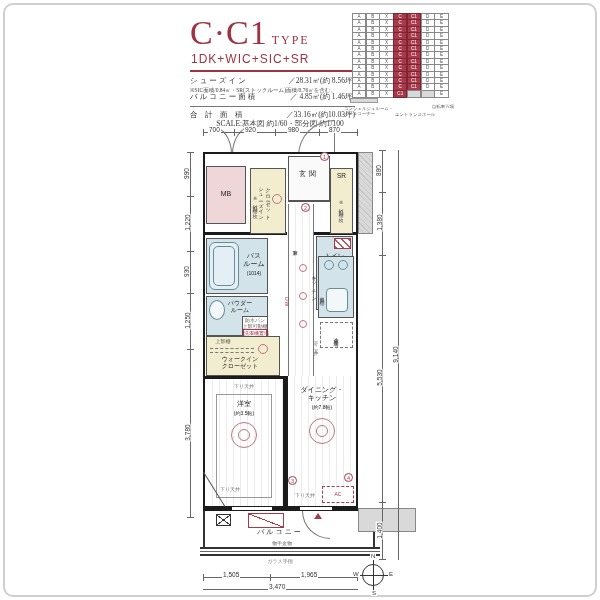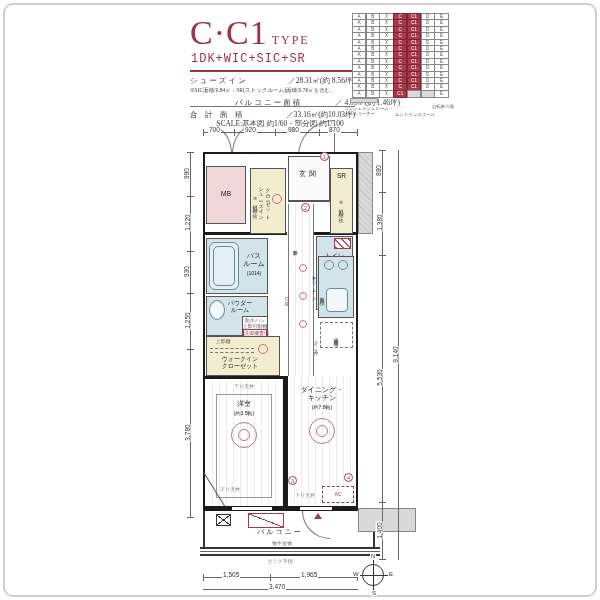--- a/index.html
+++ b/index.html
@@ -3,21 +3,21 @@
 <meta charset="utf-8">
 <style>
   html,body{margin:0;padding:0;background:#fff;}
   body{width:600px;height:600px;position:relative;font-family:"Liberation Sans","DejaVu Sans",sans-serif;color:#222;overflow:hidden;}
   .abs{position:absolute;box-sizing:border-box;}
   .frame{inset:3px;border:2px solid #cfcfcf;border-radius:10px;}
   
   .title{left:190px;top:16px;color:#9e3343;font-family:"Liberation Serif","DejaVu Serif",serif;}
   .title .big{font-size:34px;letter-spacing:1px;line-height:1;}
   .title .small{font-size:12px;letter-spacing:2px;}
-  .subtitle{left:191px;top:52px;color:#9e3343;font-family:Liberation Mono, monospace;font-size:12px;letter-spacing:1px;}
+  .subtitle{left:191px;top:52px;color:#9e3343;font-family:Liberation Sans, sans-serif;font-size:12px;letter-spacing:1px;}
   .rule-red{left:190px;top:70px;width:165px;height:2px;background:#9e3343;}
   .rule-thin{left:190px;top:106px;width:165px;height:1px;background:#777;}
   .meta{font-family:"Liberation Serif","DejaVu Serif",serif;color:#333;font-size:7.5px;white-space:nowrap;}
   .meta .sp{letter-spacing:2px;}
   .meta-note{font-size:5.5px;color:#444;}
   
   .grid-wrap{left:352px;top:13px;width:96px;}
   .g-row{display:flex;height:6.4px;}
   .g-cell{width:13px;height:6.2px;border:0.5px solid #888;font-size:4.6px;line-height:5.8px;text-align:center;color:#555;background:#fff;margin-right:-0.5px;}
   .g-hl{background:#a8394a;color:#fff;border-color:#7c2533;}
@@ -65,21 +65,21 @@
   <span class="small">TYPE</span>
 </div>
 <div class="abs subtitle">1DK+WIC+SIC+SR</div>
 <div class="abs rule-red"></div>
 
 <div class="abs meta" style="left:190px;top:76px;width:165px;display:flex;justify-content:space-between;">
   <span class="sp">シューズイン</span>
   <span>／28.31㎡(約 8.56坪)</span>
 </div>
 <div class="abs meta meta-note" style="left:190px;top:86px;width:165px;">※SIC面積/0.84㎡・SR(ストックルーム)面積/0.76㎡を含む。</div>
-<div class="abs meta" style="left:190px;top:98px;width:165px;display:flex;justify-content:space-between;margin-left:45px;">
+<div class="abs meta" style="left:190px;top:92px;width:165px;display:flex;justify-content:space-between;">
   <span class="sp">バルコニー面積</span>
   <span>／ 4.85㎡(約 1.46坪)</span>
 </div>
 <div class="abs rule-thin"></div>
 <div class="abs meta" style="left:190px;top:110px;width:165px;display:flex;justify-content:space-between;">
   <span>合　計　面　積</span>
   <span>／33.16㎡(約10.03坪)</span>
 </div>
 <div class="abs meta" style="left:205px;top:119px;width:150px;text-align:center;">SCALE:基本図 約1/60・部分図 約1/100</div>
 

